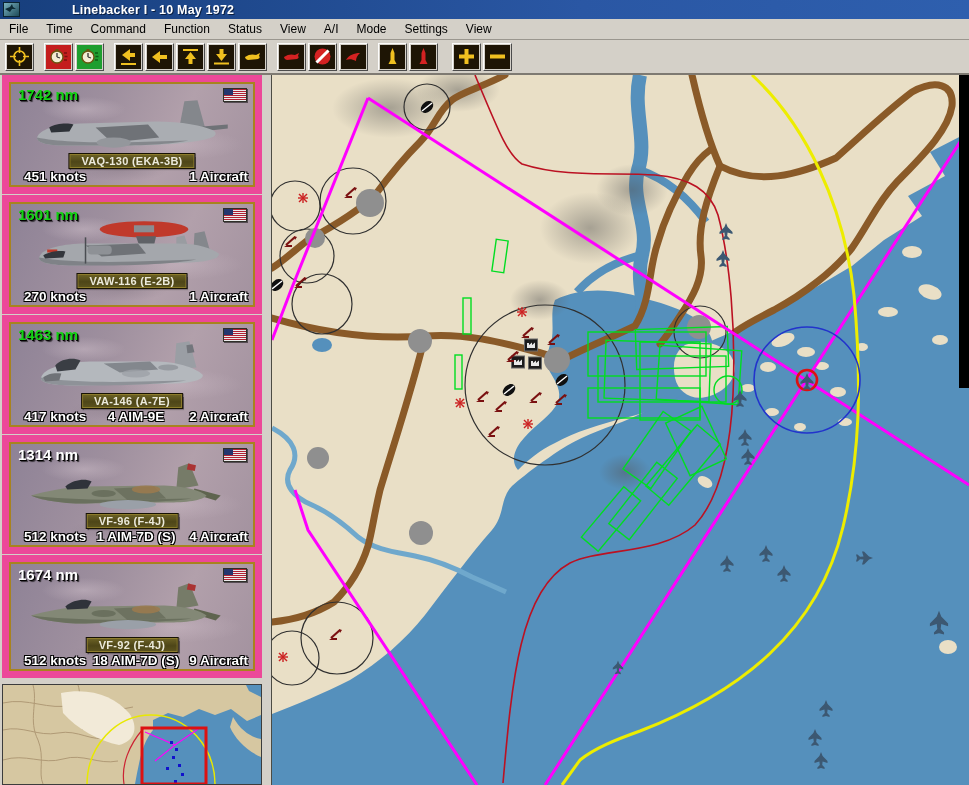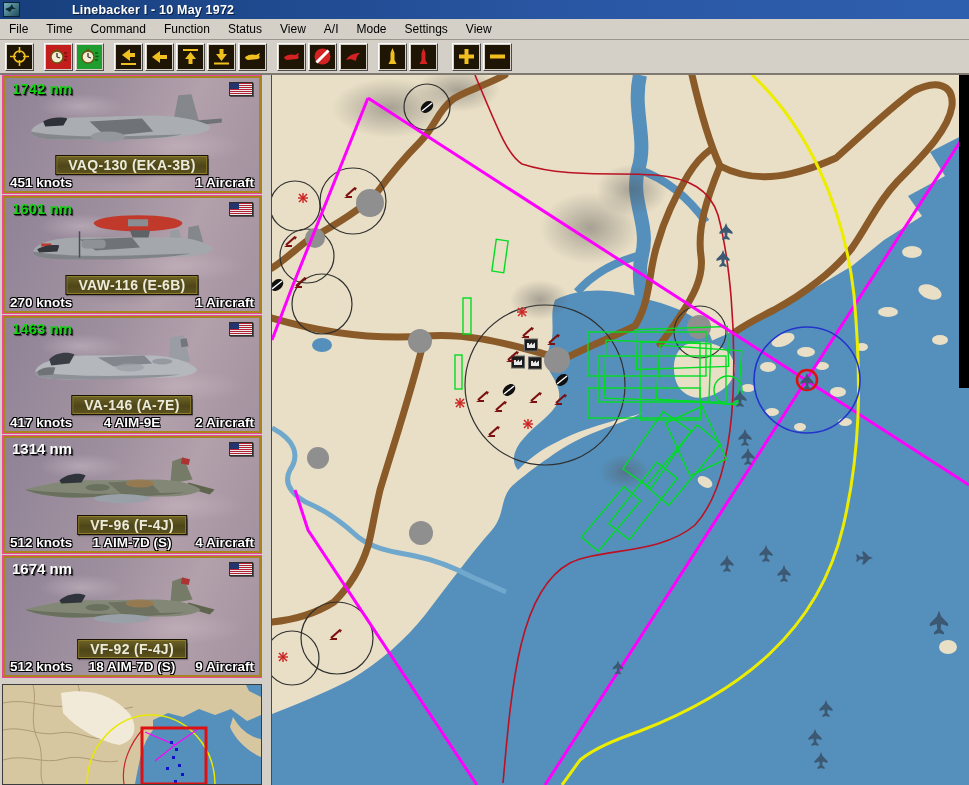--- a/index.html
+++ b/index.html
@@ -32,21 +32,21 @@
     padding:1px;margin-right:2px;}
   .tbtn .face{width:100%;height:100%;background:#1e1505;
     display:flex;align-items:center;justify-content:center;}
   .tbtn.red .face{background:#c41d1d;}
   .tbtn.green .face{background:#1f9e2f;}
   .tgap{width:8px;}
   .tgap2{width:12px;}
 
   
   .panel{position:absolute;left:2px;width:260px;height:119px;
-    border:1px solid #ec4899;box-sizing:border-box;}
+    border:7px solid #ec4899;box-sizing:border-box;}
   .panel-in{width:100%;height:100%;box-sizing:border-box;
     border:2px solid #a8831e;position:relative;overflow:hidden;
     background:linear-gradient(115deg,#8e8296 0%,#9e8f9e 35%,#b2a0ab 65%,#a3929f 100%);}
   .panel-in::before{content:"";position:absolute;inset:0;
     background:
       radial-gradient(60px 18px at 30% 25%,rgba(228,212,220,.35),rgba(0,0,0,0) 70%),
       radial-gradient(90px 22px at 70% 60%,rgba(220,204,214,.28),rgba(0,0,0,0) 70%),
       radial-gradient(70px 16px at 45% 85%,rgba(120,108,120,.30),rgba(0,0,0,0) 70%);}
   .range{position:absolute;top:2px;left:7px;font-size:15px;font-weight:bold;
     text-shadow:1px 1px 0 #000,2px 2px 1px rgba(0,0,0,.65);z-index:3;}
@@ -54,22 +54,22 @@
     background:repeating-linear-gradient(180deg,#b22234 0,#b22234 1px,#ececec 1px,#ececec 2px);
     border:1px solid #30302a;box-shadow:1px 1px 0 rgba(0,0,0,.5);}
   .flag::before{content:"";position:absolute;left:0;top:0;width:9px;height:6px;
     background:#24356e;}
   .acft{position:absolute;left:14px;top:10px;width:232px;height:78px;z-index:2;}
   .plate{position:absolute;bottom:16px;left:50%;transform:translateX(-50%);
     white-space:nowrap;padding:1px 12px;z-index:3;
     background:linear-gradient(#6e6426,#4e4618 55%,#5c531e);
     border:1px solid #17120336;border:1px solid #171203;
     box-shadow:0 0 0 1px #8d7c2b inset,1px 1px 1px rgba(0,0,0,.5);
-    color:#eceadb;font-size:14px;font-weight:bold;text-align:center;letter-spacing:.3px;}
-  .stats{position:absolute;bottom:1px;left:0;right:0;height:16px;z-index:3;
+    color:#eceadb;font-size:11px;font-weight:bold;text-align:center;letter-spacing:.3px;}
+  .stats{position:absolute;bottom:1px;left:8px;right:0;height:16px;z-index:3;
     display:flex;justify-content:space-between;align-items:center;padding:0 5px;
     font-size:13.5px;font-weight:bold;color:#fff;
     text-shadow:1px 1px 0 #000,-1px 1px 0 #000,1px -1px 0 #000,-1px -1px 0 #000;}
   .stats .mid{position:absolute;left:0;right:0;text-align:center;}
   .stats .l,.stats .r{position:relative;z-index:1;}
 
   
   .minimap{position:absolute;left:2px;top:684px;width:260px;height:101px;
     border:1px solid #3c3c3c;box-sizing:border-box;background:#d6c7a1;overflow:hidden;}
 
@@ -260,21 +260,21 @@
     <path d="M168,18 l10,-2 l5,18 l-16,2 z" fill="#84878c"></path>
     <path d="M150,22 l8,-2 l5,15 l-13,2 z" fill="#999ca1"></path>
     <path d="M14,42 C16,34 32,29 56,28 L150,28 C172,28 186,33 192,38 C194,42 184,46 164,47 L52,50 C30,50 13,48 14,42 Z" fill="#a4a7ac"></path>
     <path d="M14,42 C35,46 70,47 110,46 L170,44 C150,48 110,50 75,50 L52,50 C30,50 13,48 14,42 Z" fill="#7f8287"></path>
     <path d="M60,30 L112,28 L120,38 L76,41 Z" fill="#6f7277"></path>
     <rect x="62" y="30" width="24" height="9" rx="4" fill="#8e9196"></rect>
     <path d="M60,22 L60,48" stroke="#4a4d52" stroke-width="1.5"></path>
     <path d="M22,34 h10 v3 h-10 z" fill="#c0392b"></path>
     <path d="M18,40 C24,36 34,35 40,36 L38,42 L20,43 Z" fill="#33363c"></path>
   </svg>
-  <div class="plate">VAW-116 (E-6B)</div>
+  <div class="plate">VAW-116 (E-2B)</div>
   <div class="stats">
     <span class="l">270 knots</span>
     <span class="mid"></span>
     <span class="r">1 Aircraft</span>
   </div>
  </div>
 </div>
 
 <div class="panel" style="top:315px">
  <div class="panel-in">

